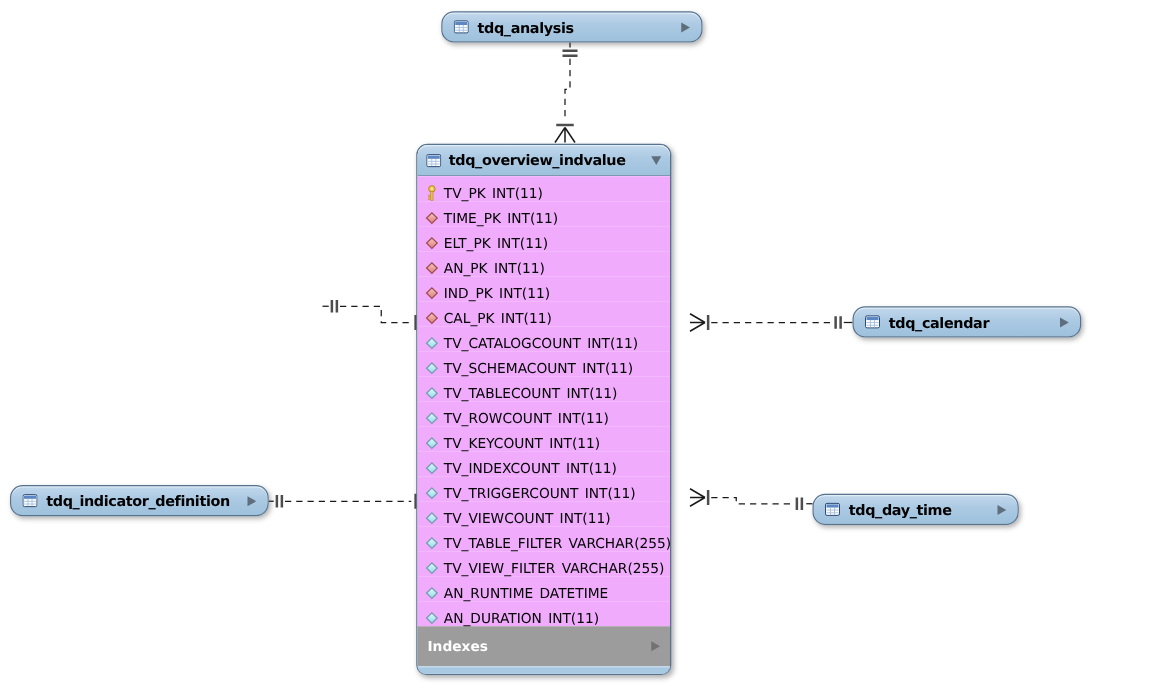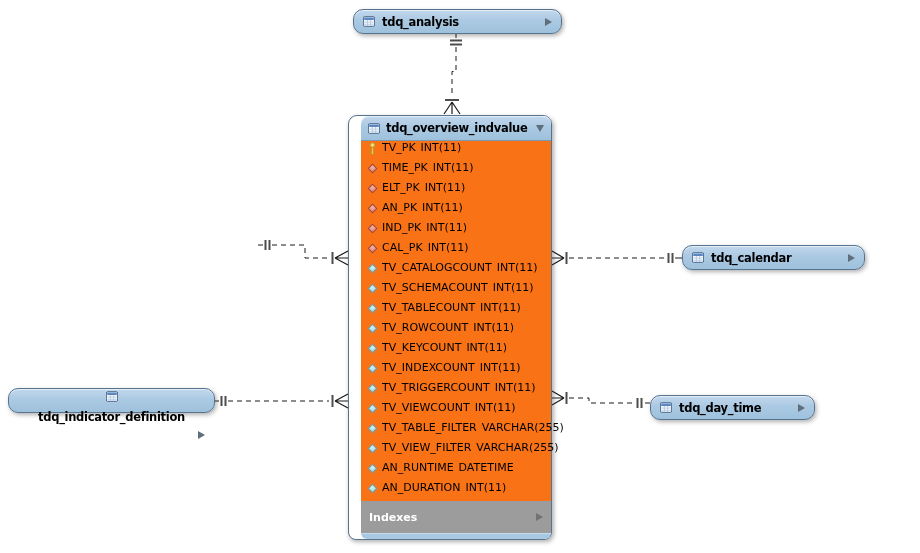--- a/index.html
+++ b/index.html
@@ -26,22 +26,22 @@
               border-right:4.5px solid transparent;margin-left:auto;flex:none;}
 
   
   .tblx{position:absolute;z-index:2;box-sizing:border-box;width:204px;
         border:1px solid #56738f;border-radius:9px 9px 8px 8px;background:#fff;
         box-shadow:1.5px 2px 4px rgba(60,60,60,.40);}
   .tblx-header{height:24px;border-radius:8px 8px 0 0;
         background:linear-gradient(180deg,#c2d8ec 0%,#abc9e3 45%,#9ec1dc 100%);
         box-shadow:inset 0 1px 0 rgba(255,255,255,.55);
         border-bottom:1px solid #7d98b0;display:flex;align-items:center;gap:6px;padding:0 7px;}
-  .row{height:20px;display:flex;align-items:flex-start;gap:4px;padding:0 5px;
-       font-size:11px;color:#000;white-space:nowrap;background:#f97316;}
+  .row{height:20px;display:flex;align-items:flex-end;gap:4px;padding:0 5px;
+       font-size:11px;color:#000;white-space:nowrap;background:#f0abfc;}
   .icw{width:12px;height:14px;display:flex;align-items:center;justify-content:center;flex:none;}
   .diamond{width:7px;height:7px;transform:rotate(45deg);flex:none;box-sizing:border-box;}
   .diamond.fk{background:linear-gradient(135deg,#f6c1bc 0%,#dd837b 100%);border:1px solid #9e4a44;}
   .diamond.attr{background:linear-gradient(135deg,#dff8fb 0%,#93dfe9 100%);border:1px solid #6f9fae;}
   .ctype{margin-left:1px;}
   .tblx-footer{height:32px;background:#9c9c9c;display:flex;align-items:center;gap:6px;
         padding:0 8px;color:#fff;font-weight:bold;font-size:11px;}
   .footer-arrow{width:0;height:0;border-left:7px solid #727272;border-top:4.5px solid transparent;
         border-bottom:4.5px solid transparent;margin-left:auto;flex:none;}
   .tblx-bottom{height:6px;background:#a9c8e2;border-radius:0 0 7px 7px;
@@ -99,21 +99,21 @@
           <line x1="1.5" y1="9.9" x2="13.5" y2="9.9" stroke="#aac4e0"></line>
           <line x1="5.5" y1="4.7" x2="5.5" y2="12" stroke="#aac4e0"></line>
           <line x1="9.5" y1="4.7" x2="9.5" y2="12" stroke="#aac4e0"></line>
         </svg>
     </span>
     <span class="tbl-name">tdq_analysis</span>
     <span class="arrow-right"></span>
   </div>
 
 
-  <div class="tbl" style="left:8px;top:388px;width:207px;flex-direction:column;">
+  <div class="tbl" style="left:8px;top:388px;width:207px;">
     <span class="icw">
       <svg width="15" height="13" viewBox="0 0 15 13">
           <rect x="0.5" y="0.5" width="14" height="12" rx="1.5" fill="#fdfdfd" stroke="#2c4a75"></rect>
           <rect x="1.5" y="1.5" width="12" height="3.2" fill="#5b87c5"></rect>
           <line x1="1.5" y1="7.2" x2="13.5" y2="7.2" stroke="#aac4e0"></line>
           <line x1="1.5" y1="9.9" x2="13.5" y2="9.9" stroke="#aac4e0"></line>
           <line x1="5.5" y1="4.7" x2="5.5" y2="12" stroke="#aac4e0"></line>
           <line x1="9.5" y1="4.7" x2="9.5" y2="12" stroke="#aac4e0"></line>
         </svg>
     </span>
@@ -144,21 +144,21 @@
           <line x1="1.5" y1="7.2" x2="13.5" y2="7.2" stroke="#aac4e0"></line>
           <line x1="1.5" y1="9.9" x2="13.5" y2="9.9" stroke="#aac4e0"></line>
           <line x1="5.5" y1="4.7" x2="5.5" y2="12" stroke="#aac4e0"></line>
           <line x1="9.5" y1="4.7" x2="9.5" y2="12" stroke="#aac4e0"></line>
         </svg>
     </span>
     <span class="tbl-name">tdq_day_time</span>
     <span class="arrow-right"></span>
   </div>
 
-  <div class="tblx" style="left:348px;top:115px;padding-left:12px;">
+  <div class="tblx" style="left:333px;top:115px;">
     <div class="tblx-header">
       <span class="icw">
         <svg width="15" height="13" viewBox="0 0 15 13">
             <rect x="0.5" y="0.5" width="14" height="12" rx="1.5" fill="#fdfdfd" stroke="#2c4a75"></rect>
             <rect x="1.5" y="1.5" width="12" height="3.2" fill="#5b87c5"></rect>
             <line x1="1.5" y1="7.2" x2="13.5" y2="7.2" stroke="#aac4e0"></line>
             <line x1="1.5" y1="9.9" x2="13.5" y2="9.9" stroke="#aac4e0"></line>
             <line x1="5.5" y1="4.7" x2="5.5" y2="12" stroke="#aac4e0"></line>
             <line x1="9.5" y1="4.7" x2="9.5" y2="12" stroke="#aac4e0"></line>
           </svg>

